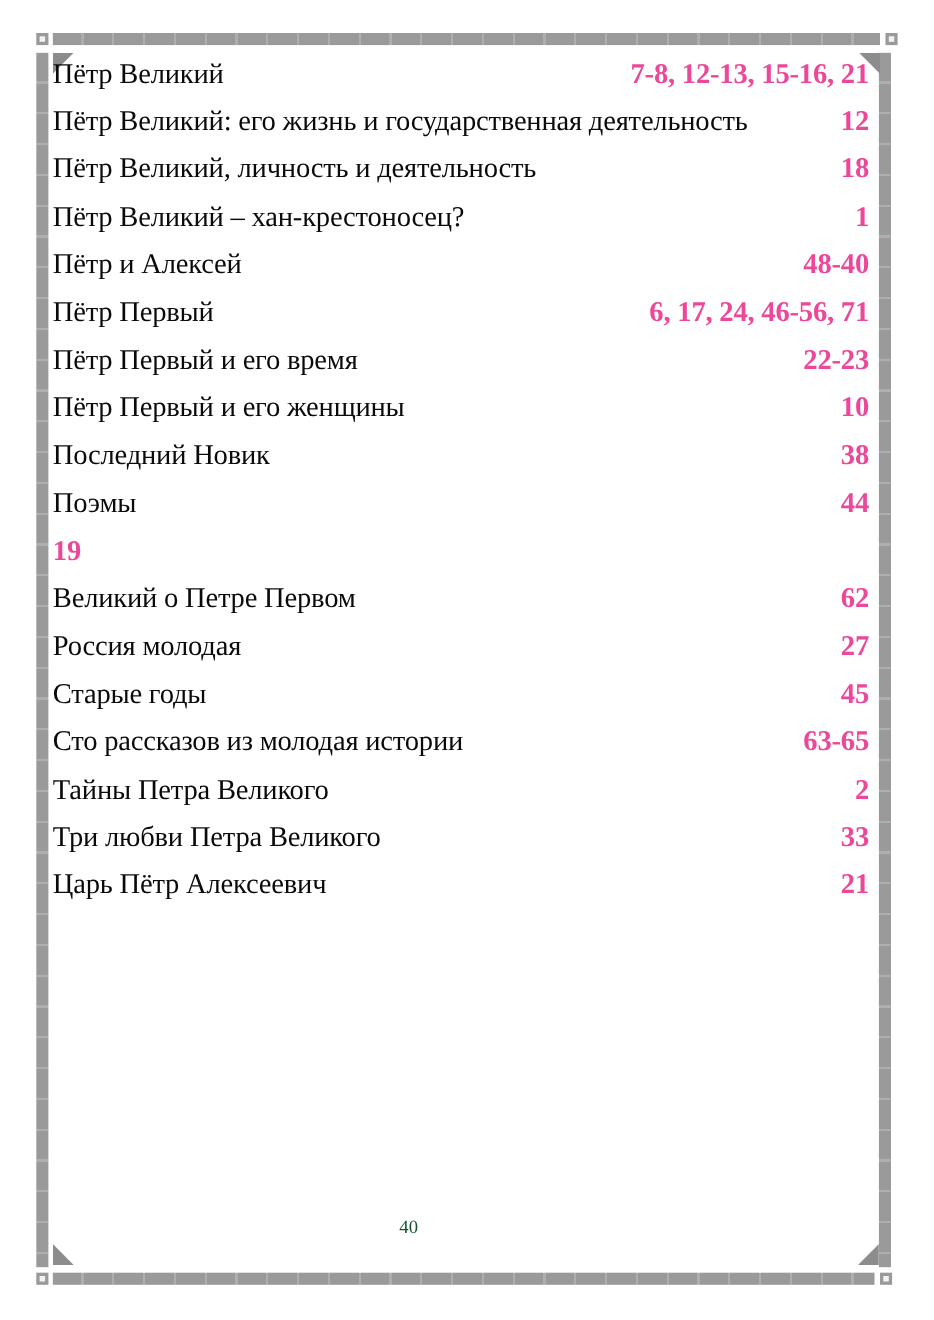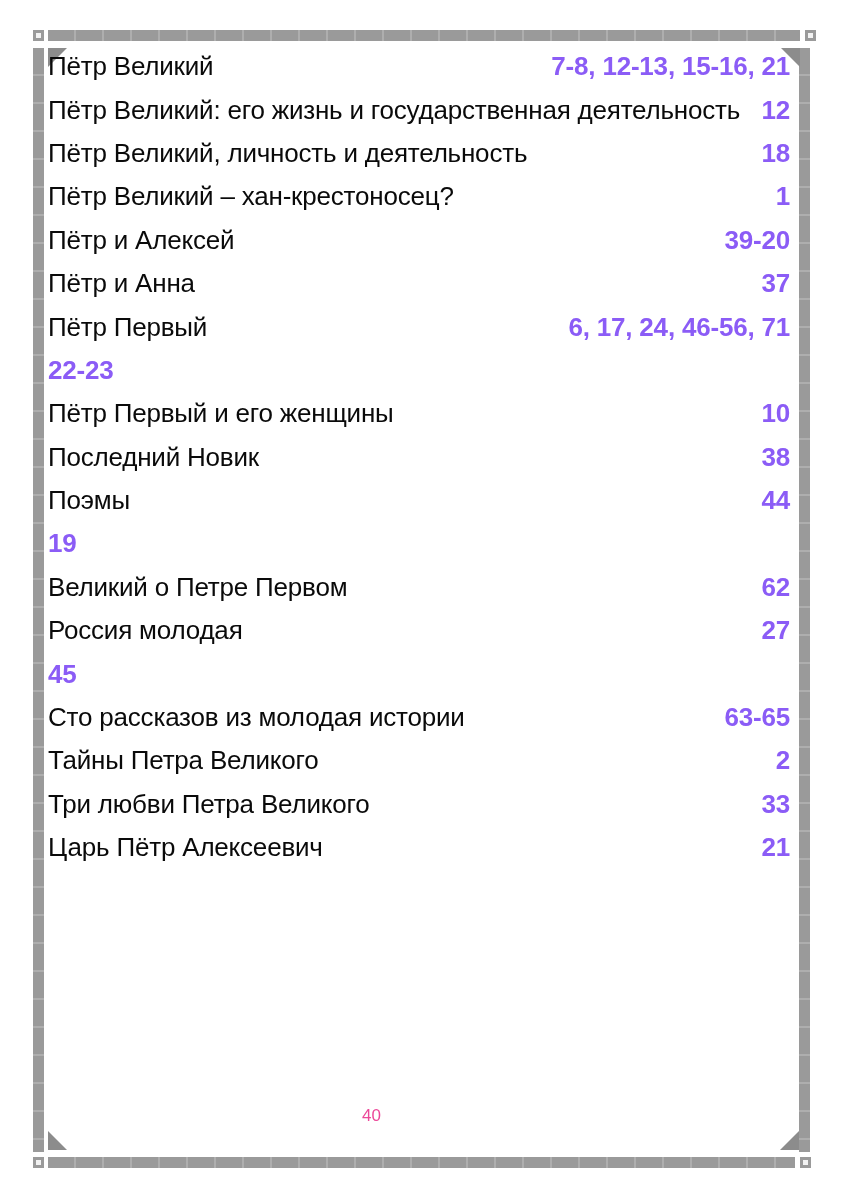--- a/index.html
+++ b/index.html
@@ -5,21 +5,21 @@
   html, body {
     margin: 0;
     padding: 0;
     background: #ffffff;
   }
   .page {
     position: relative;
     width: 849px;
     height: 1200px;
     background: #ffffff;
-    font-family: Liberation Sans, sans-serif;
+    font-family: Liberation Serif, serif;
     color: #0a0a0a;
     overflow: hidden;
     border-radius: 27px;
   }
 
   
   .bar { position: absolute; }
   .bar-h {
     height: 11px;
     background: repeating-linear-gradient(to right, #9a9a9a 0 26px, #aeaeae 26px 28px);
@@ -75,33 +75,33 @@
     letter-spacing: -0.2px;
     white-space: pre;
     color: #0a0a0a;
   }
   .row .pages {
     font-size: 26px;
     font-weight: 700;
     letter-spacing: -0.2px;
     white-space: pre;
     text-align: right;
-    color: #8b5cf6;
+    color: #ec4899;
   }
 
   
   .folio {
     position: absolute;
     left: 0;
     top: 1106px;
     width: 743px;
     text-align: center;
     font-size: 17px;
     font-weight: 400;
-    color: #ec4899;
+    color: #14532d;
   }
 </style>
 </head>
 <body>
 
 <div class="page">
 
   <div class="bar bar-h bar-top"></div>
   <div class="bar bar-h bar-bottom"></div>
   <div class="bar bar-v bar-left"></div>
@@ -134,34 +134,31 @@
         <span class="pages">18</span>
       </div>
 
       <div class="row">
         <span class="title">Пётр Великий – хан-крестоносец?</span>
         <span class="pages">1</span>
       </div>
 
       <div class="row">
         <span class="title">Пётр и Алексей</span>
-        <span class="pages">39-20</span>
-      </div>
-
-      <div class="row">
-        <span class="title">Пётр и Анна</span>
-        <span class="pages">37</span>
-      </div>
+        <span class="pages">48-40</span>
+      </div>
+
 
       <div class="row">
         <span class="title">Пётр Первый</span>
         <span class="pages">6, 17, 24, 46-56, 71</span>
       </div>
 
       <div class="row">
+        <span class="title">Пётр Первый и его время</span>
         <span class="pages">22-23</span>
       </div>
 
       <div class="row">
         <span class="title">Пётр Первый и его женщины</span>
         <span class="pages">10</span>
       </div>
 
 
       <div class="row">
@@ -183,20 +180,21 @@
         <span class="title">Великий о Петре Первом</span>
         <span class="pages">62</span>
       </div>
 
       <div class="row">
         <span class="title">Россия молодая</span>
         <span class="pages">27</span>
       </div>
 
       <div class="row">
+        <span class="title">Старые годы</span>
         <span class="pages">45</span>
       </div>
 
       <div class="row">
         <span class="title">Сто рассказов из молодая истории</span>
         <span class="pages">63-65</span>
       </div>
 
       <div class="row">
         <span class="title">Тайны Петра Великого</span>

